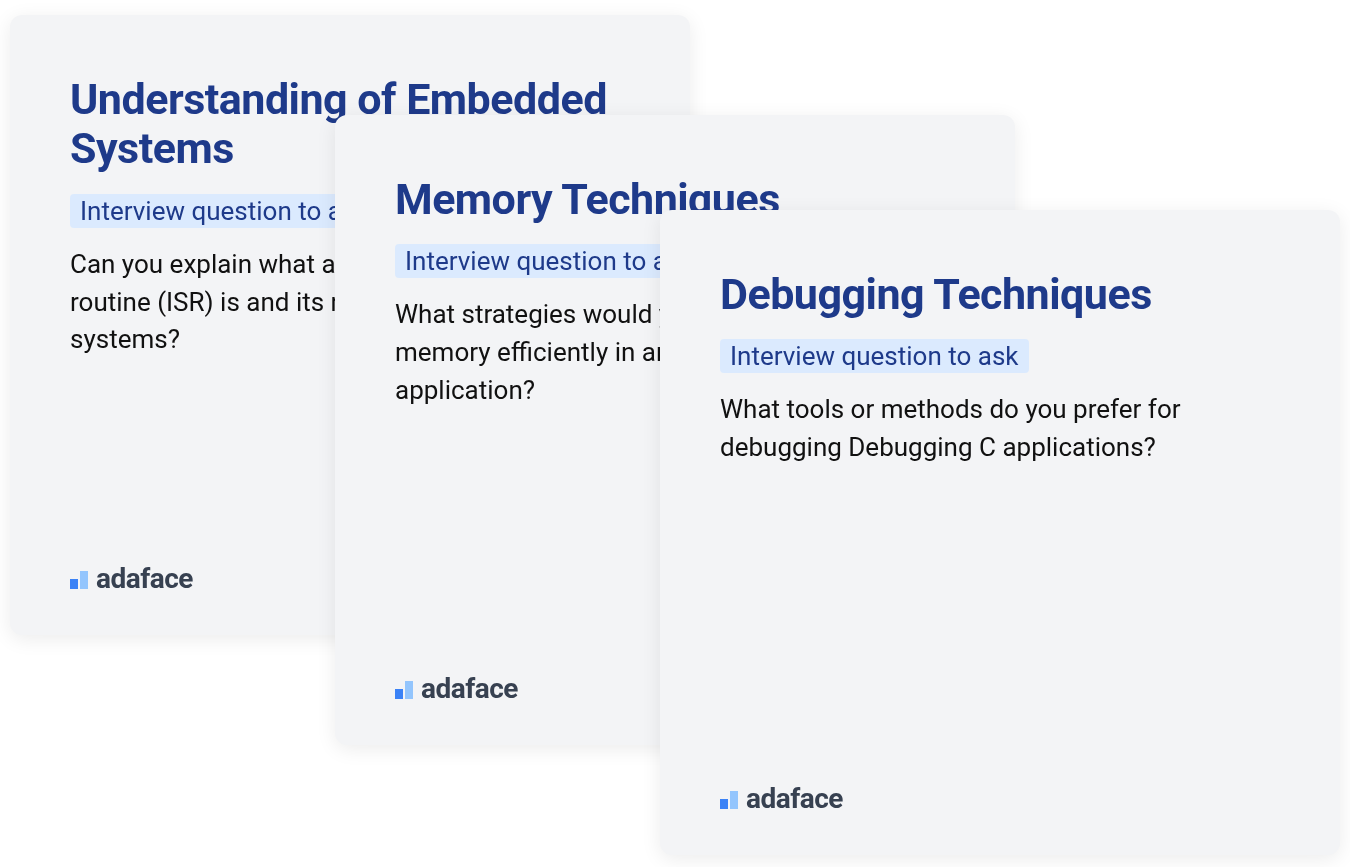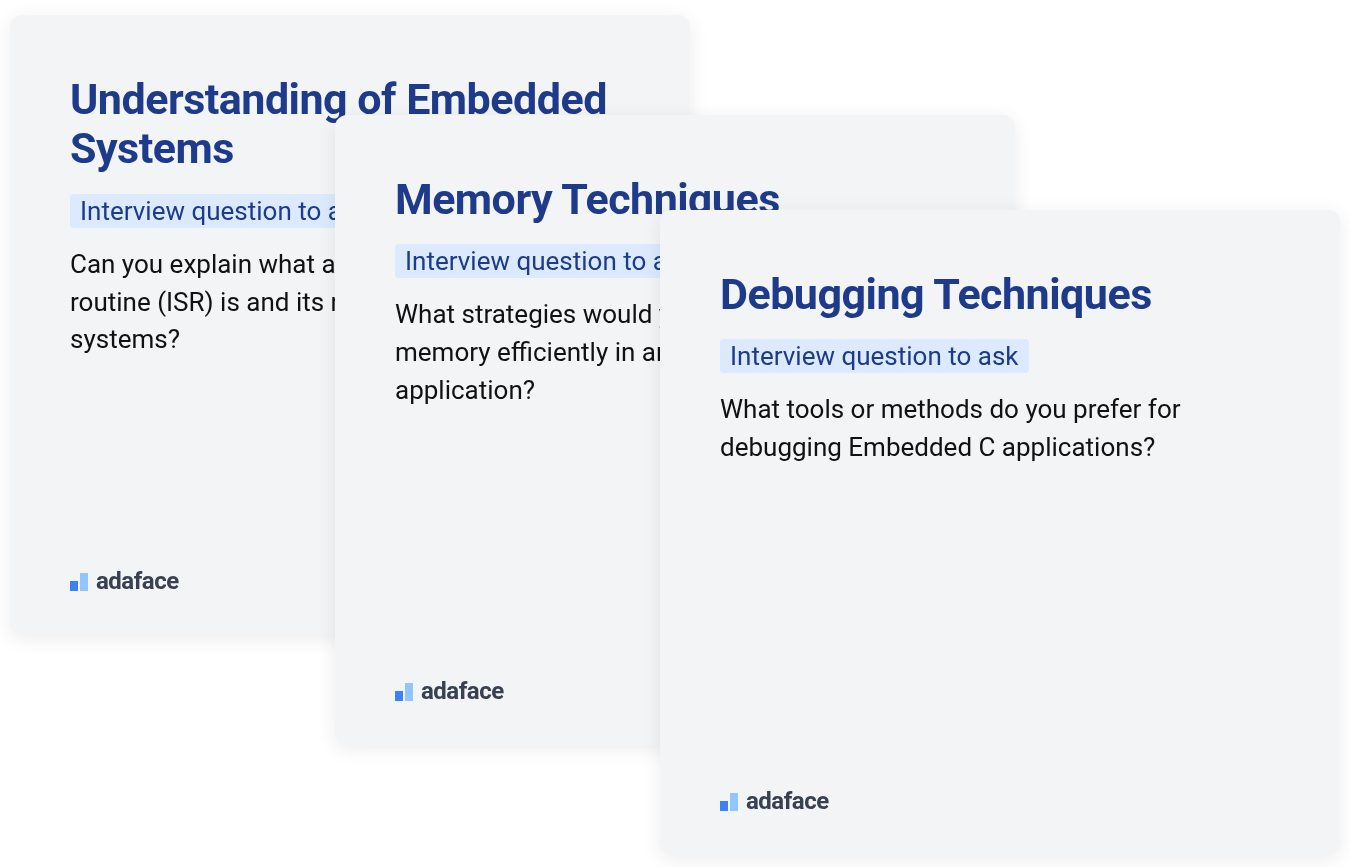--- a/index.html
+++ b/index.html
@@ -84,21 +84,21 @@
       width: 8px;
       height: 10px;
       background: #3b82f6;
     }
     .bar2 {
       width: 8px;
       height: 18px;
       background: #93c5fd;
     }
     .logo-text {
-      font-size: 24px;
+      font-size: 28px;
       font-weight: 700;
       color: #374151;
       letter-spacing: -0.5px;
     }
   </style>
 </head>
 <body>
 
 <div class="card card-1">
   <h2 class="card-title">Understanding of Embedded Systems</h2>
@@ -122,21 +122,21 @@
       <span class="bar1"></span>
         <span class="bar2"></span>
     </span>
     <span class="logo-text">adaface</span>
   </div>
 </div>
 
 <div class="card card-3">
   <h2 class="card-title">Debugging Techniques</h2>
   <span class="badge">Interview question to ask</span>
-  <p class="card-body">What tools or methods do you prefer for debugging Embedded C applications?</p>
+  <p class="card-body">What tools or methods do you prefer for debugging Debugging C applications?</p>
   <div class="logo-wrap">
     <span class="logo-icon">
       <span class="bar1"></span>
         <span class="bar2"></span>
     </span>
     <span class="logo-text">adaface</span>
   </div>
 </div>
 
 </body></html>

